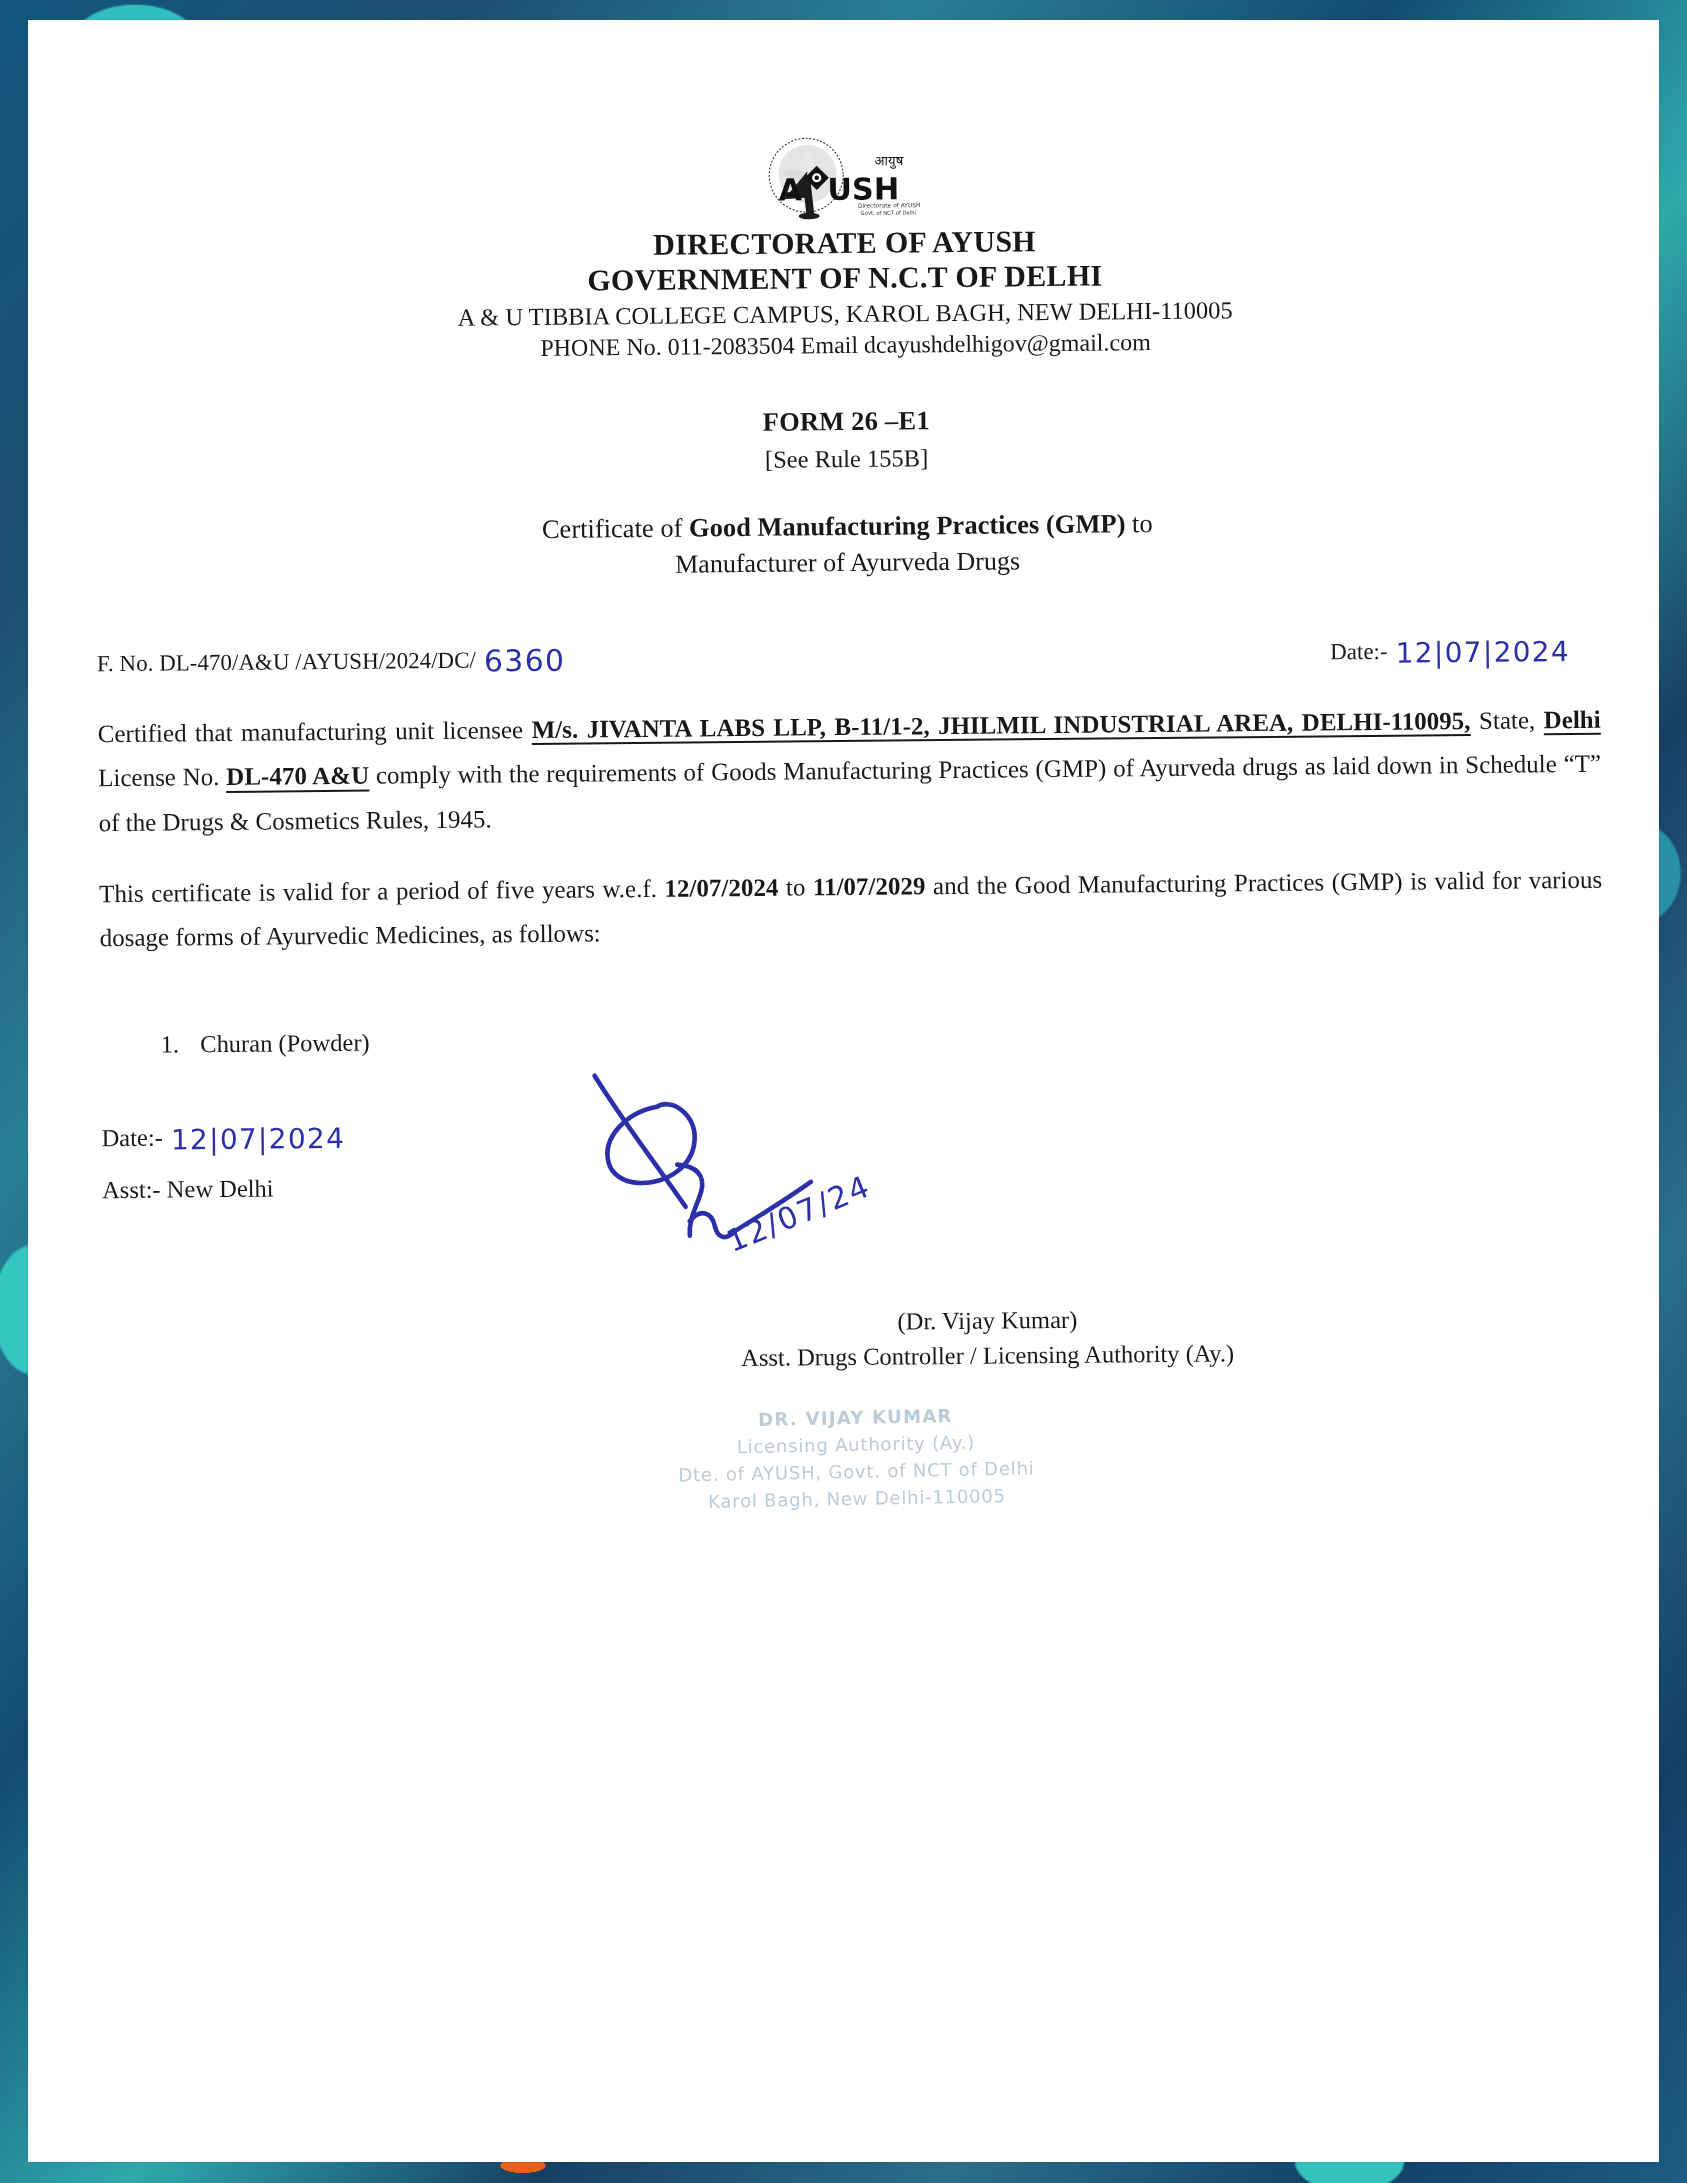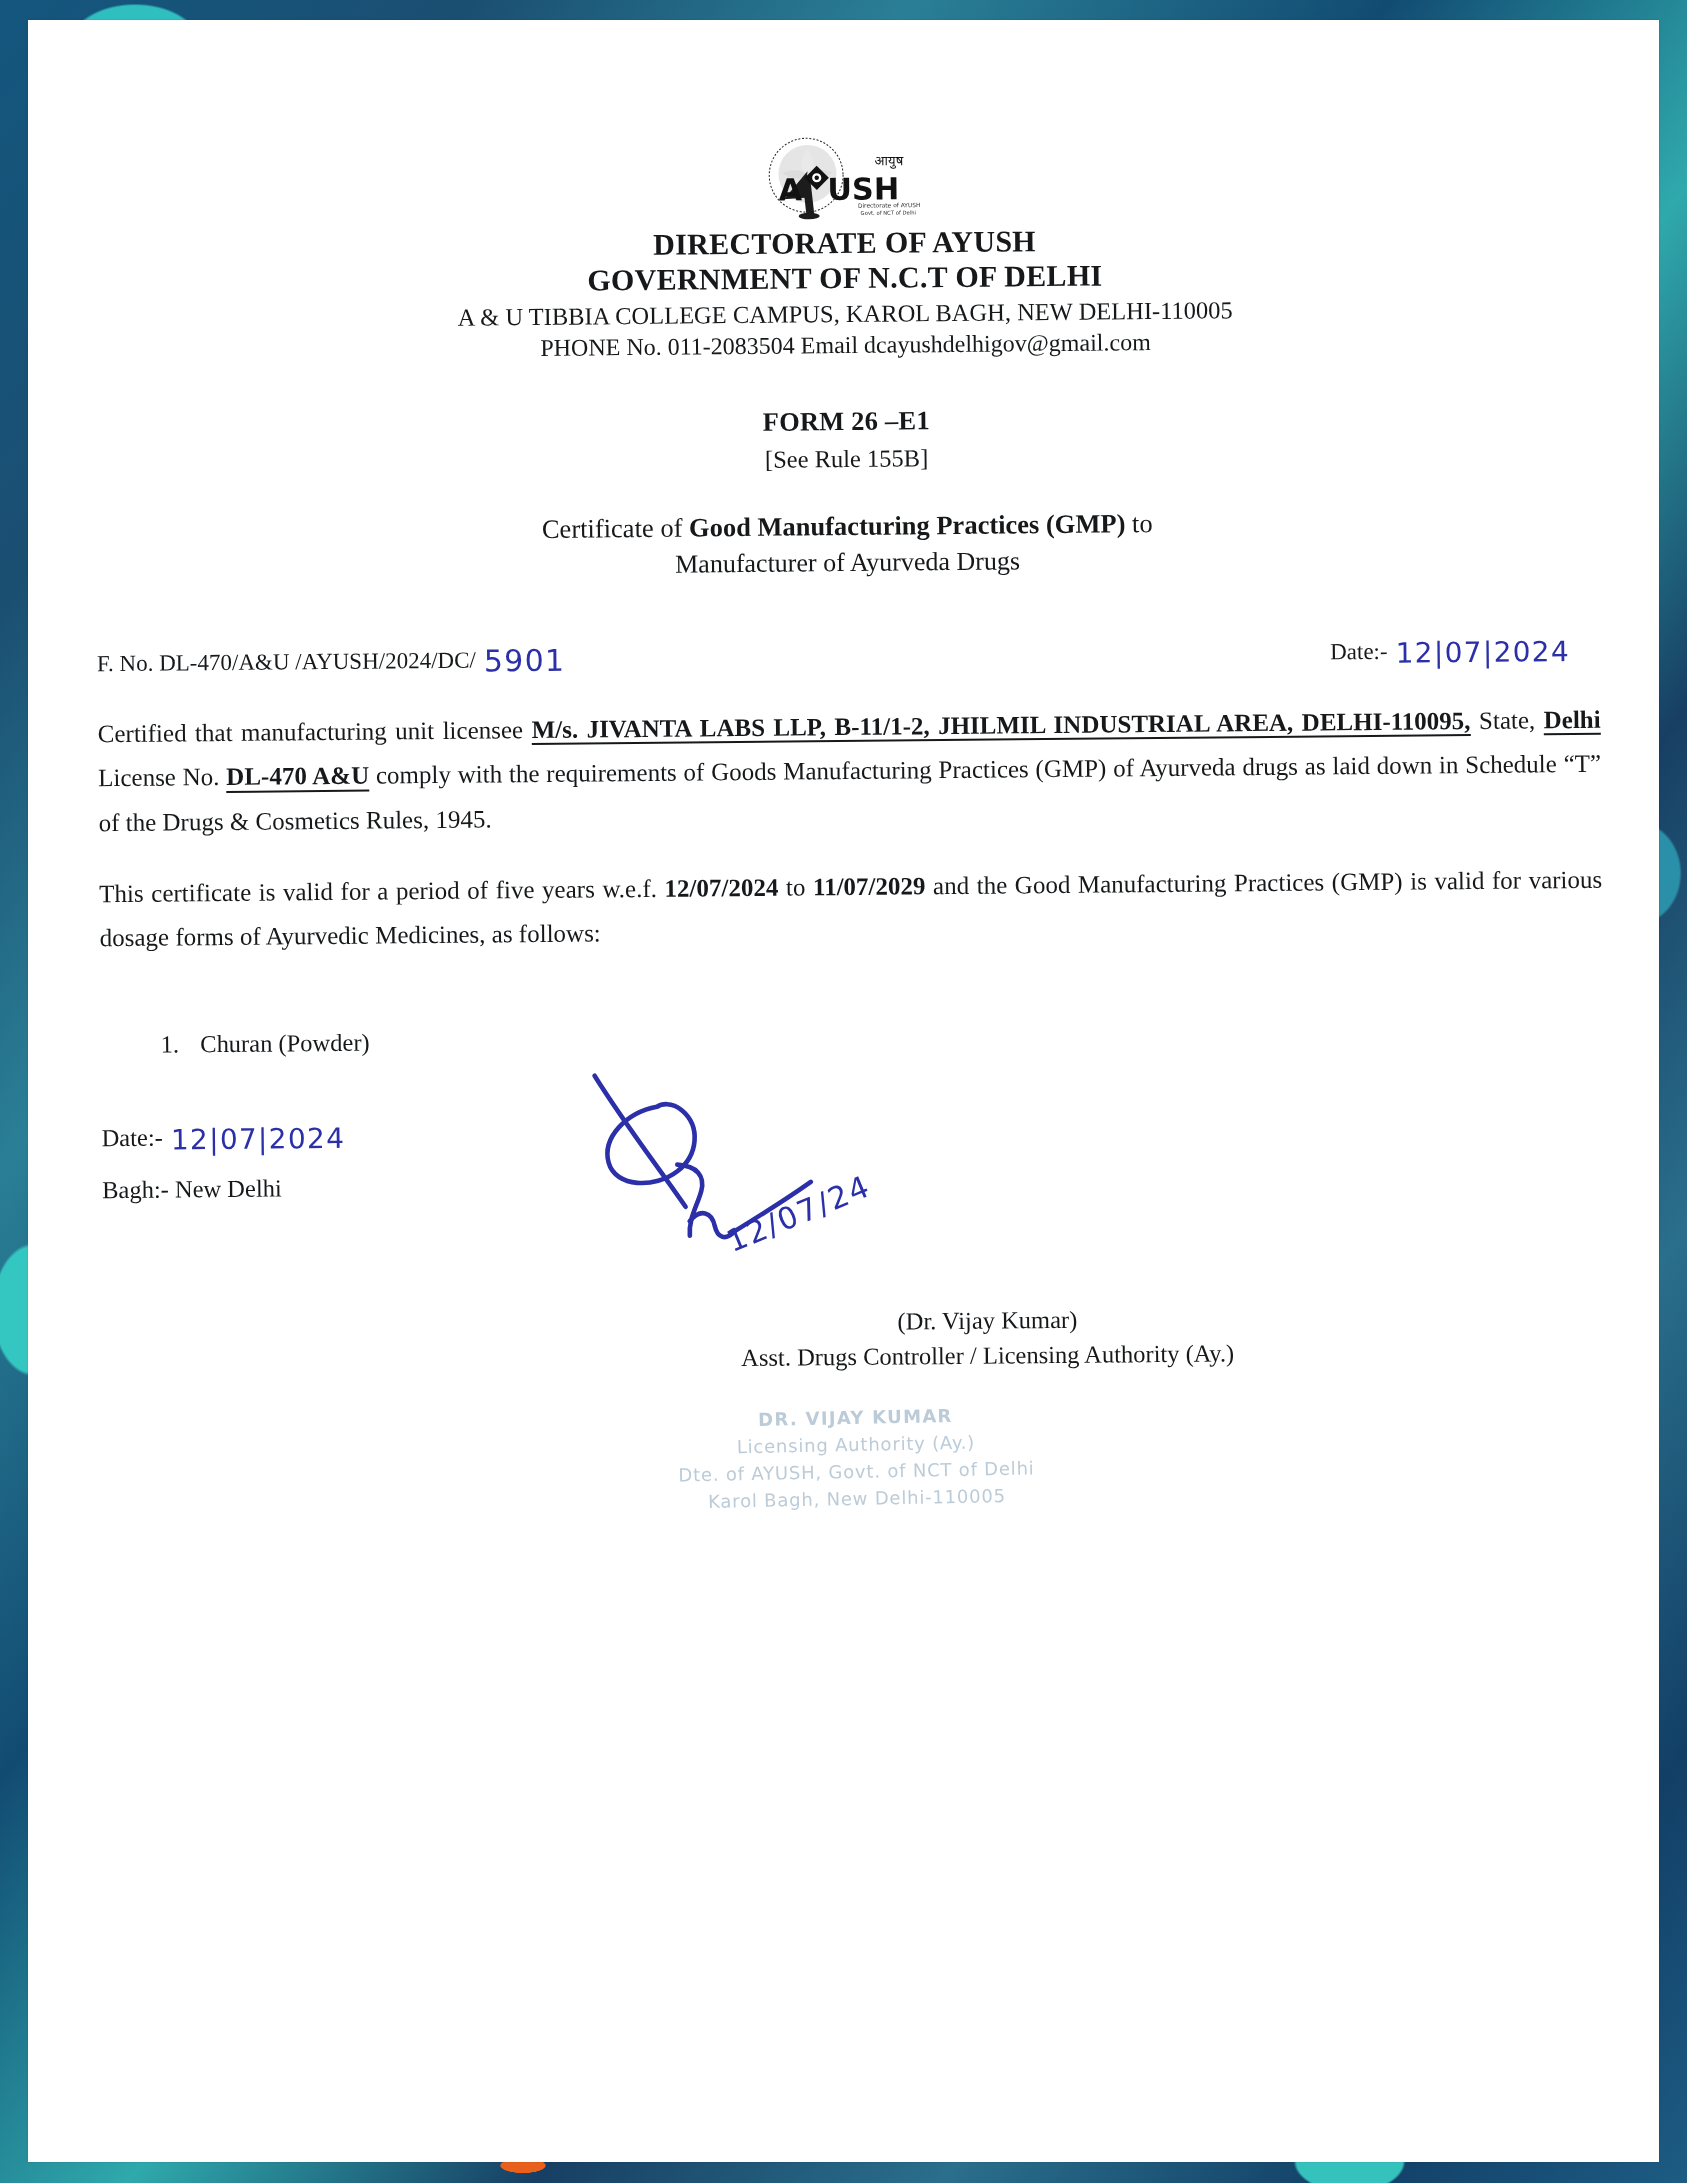--- a/index.html
+++ b/index.html
@@ -225,42 +225,42 @@
           <div class="form-title">FORM 26 –E1</div>
           <div class="form-rule">[See Rule 155B]</div>
         </div>
 
         <div class="cert-block">
           <div class="cert-line1"><span>Certificate of </span><b>Good Manufacturing Practices (GMP)</b><span> to</span></div>
           <div class="cert-line2">Manufacturer of Ayurveda Drugs</div>
         </div>
 
         <div class="ref-row">
-          <div class="ref-no"><span>F. No. DL-470/A&amp;U /AYUSH/2024/DC/</span><span class="hand">5901</span></div>
+          <div class="ref-no"><span>F. No. DL-470/A&amp;U /AYUSH/2024/DC/</span><span class="hand">6360</span></div>
           <div class="ref-spacer"></div>
           <div class="ref-date"><span>Date:-</span><span class="hand hand-sm">12|07|2024</span></div>
         </div>
 
         <div class="body-text">
           <div class="para"><span>Certified that manufacturing unit licensee </span><u>M/s. JIVANTA LABS LLP, B-11/1-2, JHILMIL INDUSTRIAL AREA, DELHI-110095,</u><span> State, </span><u>Delhi</u><span> License No. </span><u>DL-470 A&amp;U</u><span> comply with the requirements of Goods Manufacturing Practices (GMP) of Ayurveda drugs as laid down in Schedule “T” of the Drugs &amp; Cosmetics Rules, 1945.</span></div>
 
           <div class="para"><span>This certificate is valid for a period of five years w.e.f. </span><b>12/07/2024</b><span> to </span><b>11/07/2029</b><span> and the Good Manufacturing Practices (GMP) is valid for various dosage forms of Ayurvedic Medicines, as follows:</span></div>
         </div>
 
         <div class="dosage-list">
           <div class="dosage-item">
             <span class="dosage-num">1.</span>
             <span>Churan (Powder)</span>
           </div>
         </div>
 
         <div class="sign-row">
           <div class="sign-left">
             <div><span>Date:-</span><span class="hand hand-sm">12|07|2024</span></div>
-            <div><span>Bagh:-</span> <span>New Delhi</span></div>
+            <div><span>Asst:-</span> <span>New Delhi</span></div>
           </div>
           <div class="sign-right">
             <svg class="signature" viewBox="0 0 520 300">
               <g fill="none" stroke="#2b30a8" stroke-width="7" stroke-linecap="round" stroke-linejoin="round">
                 <path d="M26 14 C70 86 120 152 162 214"></path>
                 <path d="M120 62 C74 70 36 108 46 146 C56 184 116 186 150 160 C182 136 186 92 158 68 C142 54 126 58 120 62 Z"></path>
                 <path d="M150 150 C180 152 192 168 186 190 C180 212 166 232 168 258"></path>
                 <path d="M168 236 C184 216 202 222 206 244 C210 262 222 266 236 252"></path>
                 <path d="M232 254 C272 230 312 206 352 178"></path>
               </g>

